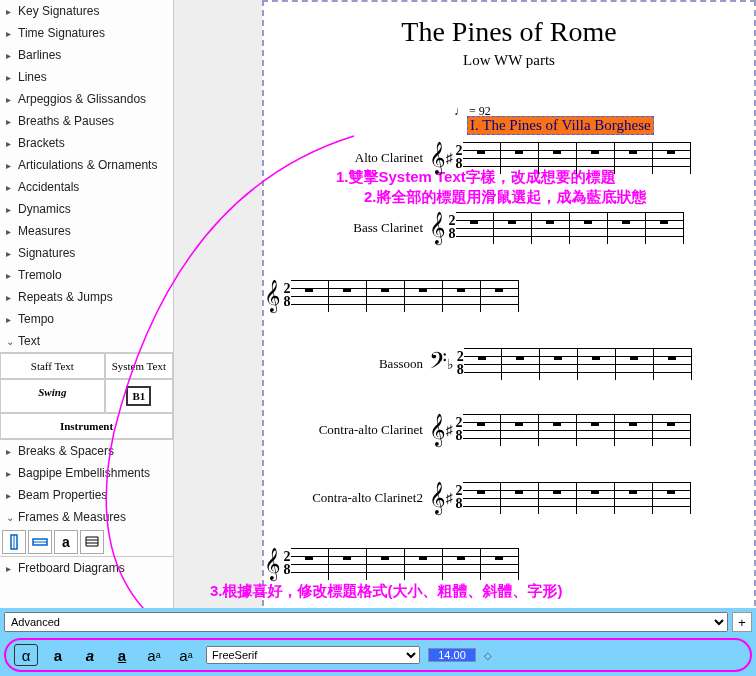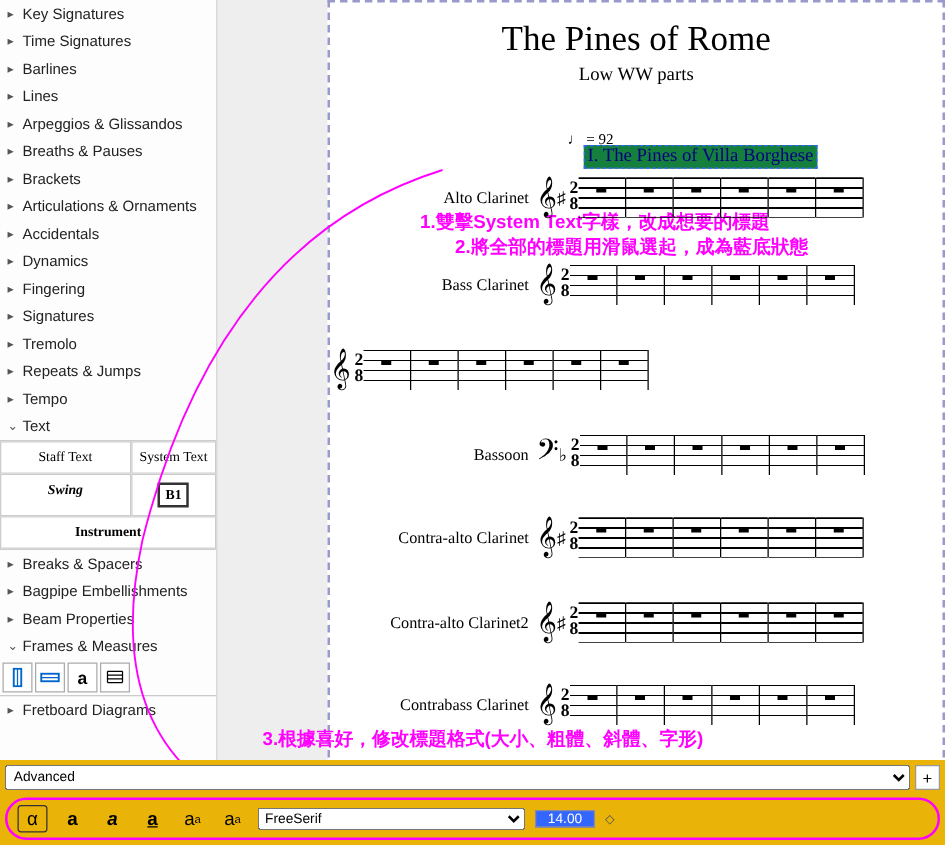--- a/index.html
+++ b/index.html
@@ -9,35 +9,35 @@
 .palette-list { flex: 1; overflow-y: auto; }
 .palette-item { display: flex; align-items: center; padding: 4px 6px; cursor: pointer; color: #222; }
 .palette-item .arrow { width: 12px; color: #555; font-size: 10px; }
 .text-buttons { display: grid; grid-template-columns: 1fr; border-top: 1px solid #ccc; border-bottom: 1px solid #ccc; }
 .text-btn { padding: 6px; text-align: center; border: 1px solid #ccc; font-family: serif; font-size: 11px; background: #fff; cursor: pointer; }
 .swing-btn { font-weight: bold; font-style: italic; }
 .b1-btn { border: 2px solid #333; padding: 2px 4px; display: inline-block; font-weight: bold; }
 .frame-buttons { display: flex; padding: 2px; gap: 2px; border-bottom: 1px solid #ccc; }
 .frame-btn { width: 24px; height: 24px; border: 1px solid #aaa; display: flex; align-items: center; justify-content: center; background: #fff; cursor: pointer; }
 .frame-btn svg { width: 16px; height: 16px; }
-.bottom-bar { position: absolute; bottom: 0; left: 0; right: 0; background: #eab308; padding: 4px; }
+.bottom-bar { position: absolute; bottom: 0; left: 0; right: 0; background: #7dd3fc; padding: 4px; }
 .advanced-row { display: flex; gap: 4px; margin-bottom: 6px; }
 .advanced-select { flex: 1; font-size: 11px; padding: 2px; }
 .plus-btn { width: 20px; border: 1px solid #999; background: #fff; cursor: pointer; }
 .format-bar { display: flex; gap: 8px; align-items: center; border: 2px solid #ff00ff; border-radius: 22px; padding: 4px 8px; }
 .fmt-btn { width: 24px; height: 22px; display: flex; align-items: center; justify-content: center; font-size: 15px; cursor: pointer; }
 .fmt-btn.box { border: 1px solid #333; border-radius: 3px; }
 .font-select { padding: 1px; font-size: 11px; width: 214px; }
 .size-input { width: 48px; font-size: 11px; background: #3366ff; color: #fff; border: 1px solid #88a; text-align: center; }
 .score-area { flex: 1; position: relative; background: #eee; padding-left: 14px; }
 .score-page { position: absolute; left: 88px; top: 0; right: 0; bottom: 60px; background: #fff; border: 2px dashed #99c; }
 .score-title { text-align: center; font-family: "Times New Roman", serif; font-size: 28px; margin-top: 14px; }
 .score-subtitle { text-align: center; font-family: "Times New Roman", serif; font-size: 15px; margin-top: 4px; }
 .tempo { position: absolute; left: 190px; top: 102px; font-family: serif; font-size: 12px; }
-.highlighted-title { position: absolute; left: 203px; top: 114px; background: #15803d; color: #000080; font-family: serif; font-size: 15px; padding: 0 2px; border: 1px dashed #3366ff; }
+.highlighted-title { position: absolute; left: 203px; top: 114px; background: #f97316; color: #000080; font-family: serif; font-size: 15px; padding: 0 2px; border: 1px dashed #3366ff; }
 .annot { position: absolute; color: #ff00ff; font-weight: bold; font-size: 15px; }
 .annot1 { left: 72px; top: 166px; }
 .annot2 { left: 100px; top: 186px; }
 .annot3 { left: -54px; top: 580px; }
 .staff-row { position: absolute; display: flex; align-items: center; }
 .inst-name { width: 165px; text-align: right; font-family: "Times New Roman", serif; font-size: 13px; padding-right: 6px; }
 .staff { display: flex; align-items: center; }
 .clef { font-size: 28px; font-family: serif; line-height: 1; }
 .timesig { font-family: serif; font-weight: bold; font-size: 14px; line-height: 0.9; text-align: center; margin-left: 3px; }
 .rests { display: flex; gap: 0; }
@@ -87,21 +87,21 @@
       <div class="palette-item">
           <span class="arrow">▸</span>
           <span>Accidentals</span>
         </div>
       <div class="palette-item">
           <span class="arrow">▸</span>
           <span>Dynamics</span>
         </div>
       <div class="palette-item">
           <span class="arrow">▸</span>
-          <span>Fingering</span>
+          <span>Measures</span>
         </div>
       <div class="palette-item">
           <span class="arrow">▸</span>
           <span>Signatures</span>
         </div>
       <div class="palette-item">
           <span class="arrow">▸</span>
           <span>Tremolo</span>
         </div>
       <div class="palette-item">
@@ -364,21 +364,20 @@
                 <div class="rest-bar">
                   <div class="rest-mark"></div>
                 </div>
                 <div class="rest-bar">
                   <div class="rest-mark"></div>
                 </div>
               </div>
             </div>
           </div>
           <div class="staff-row" style="top: 546px; left: 0px;">
-            <div class="inst-name">Contrabass Clarinet</div>
             <div class="staff">
               <span class="clef">𝄞</span>
               <span style="font-size:14px;"></span>
               <div class="timesig">
                 <div>2</div>
                 <div>8</div>
               </div>
               <div class="rests">
                 <div class="rest-bar">
                   <div class="rest-mark"></div>

